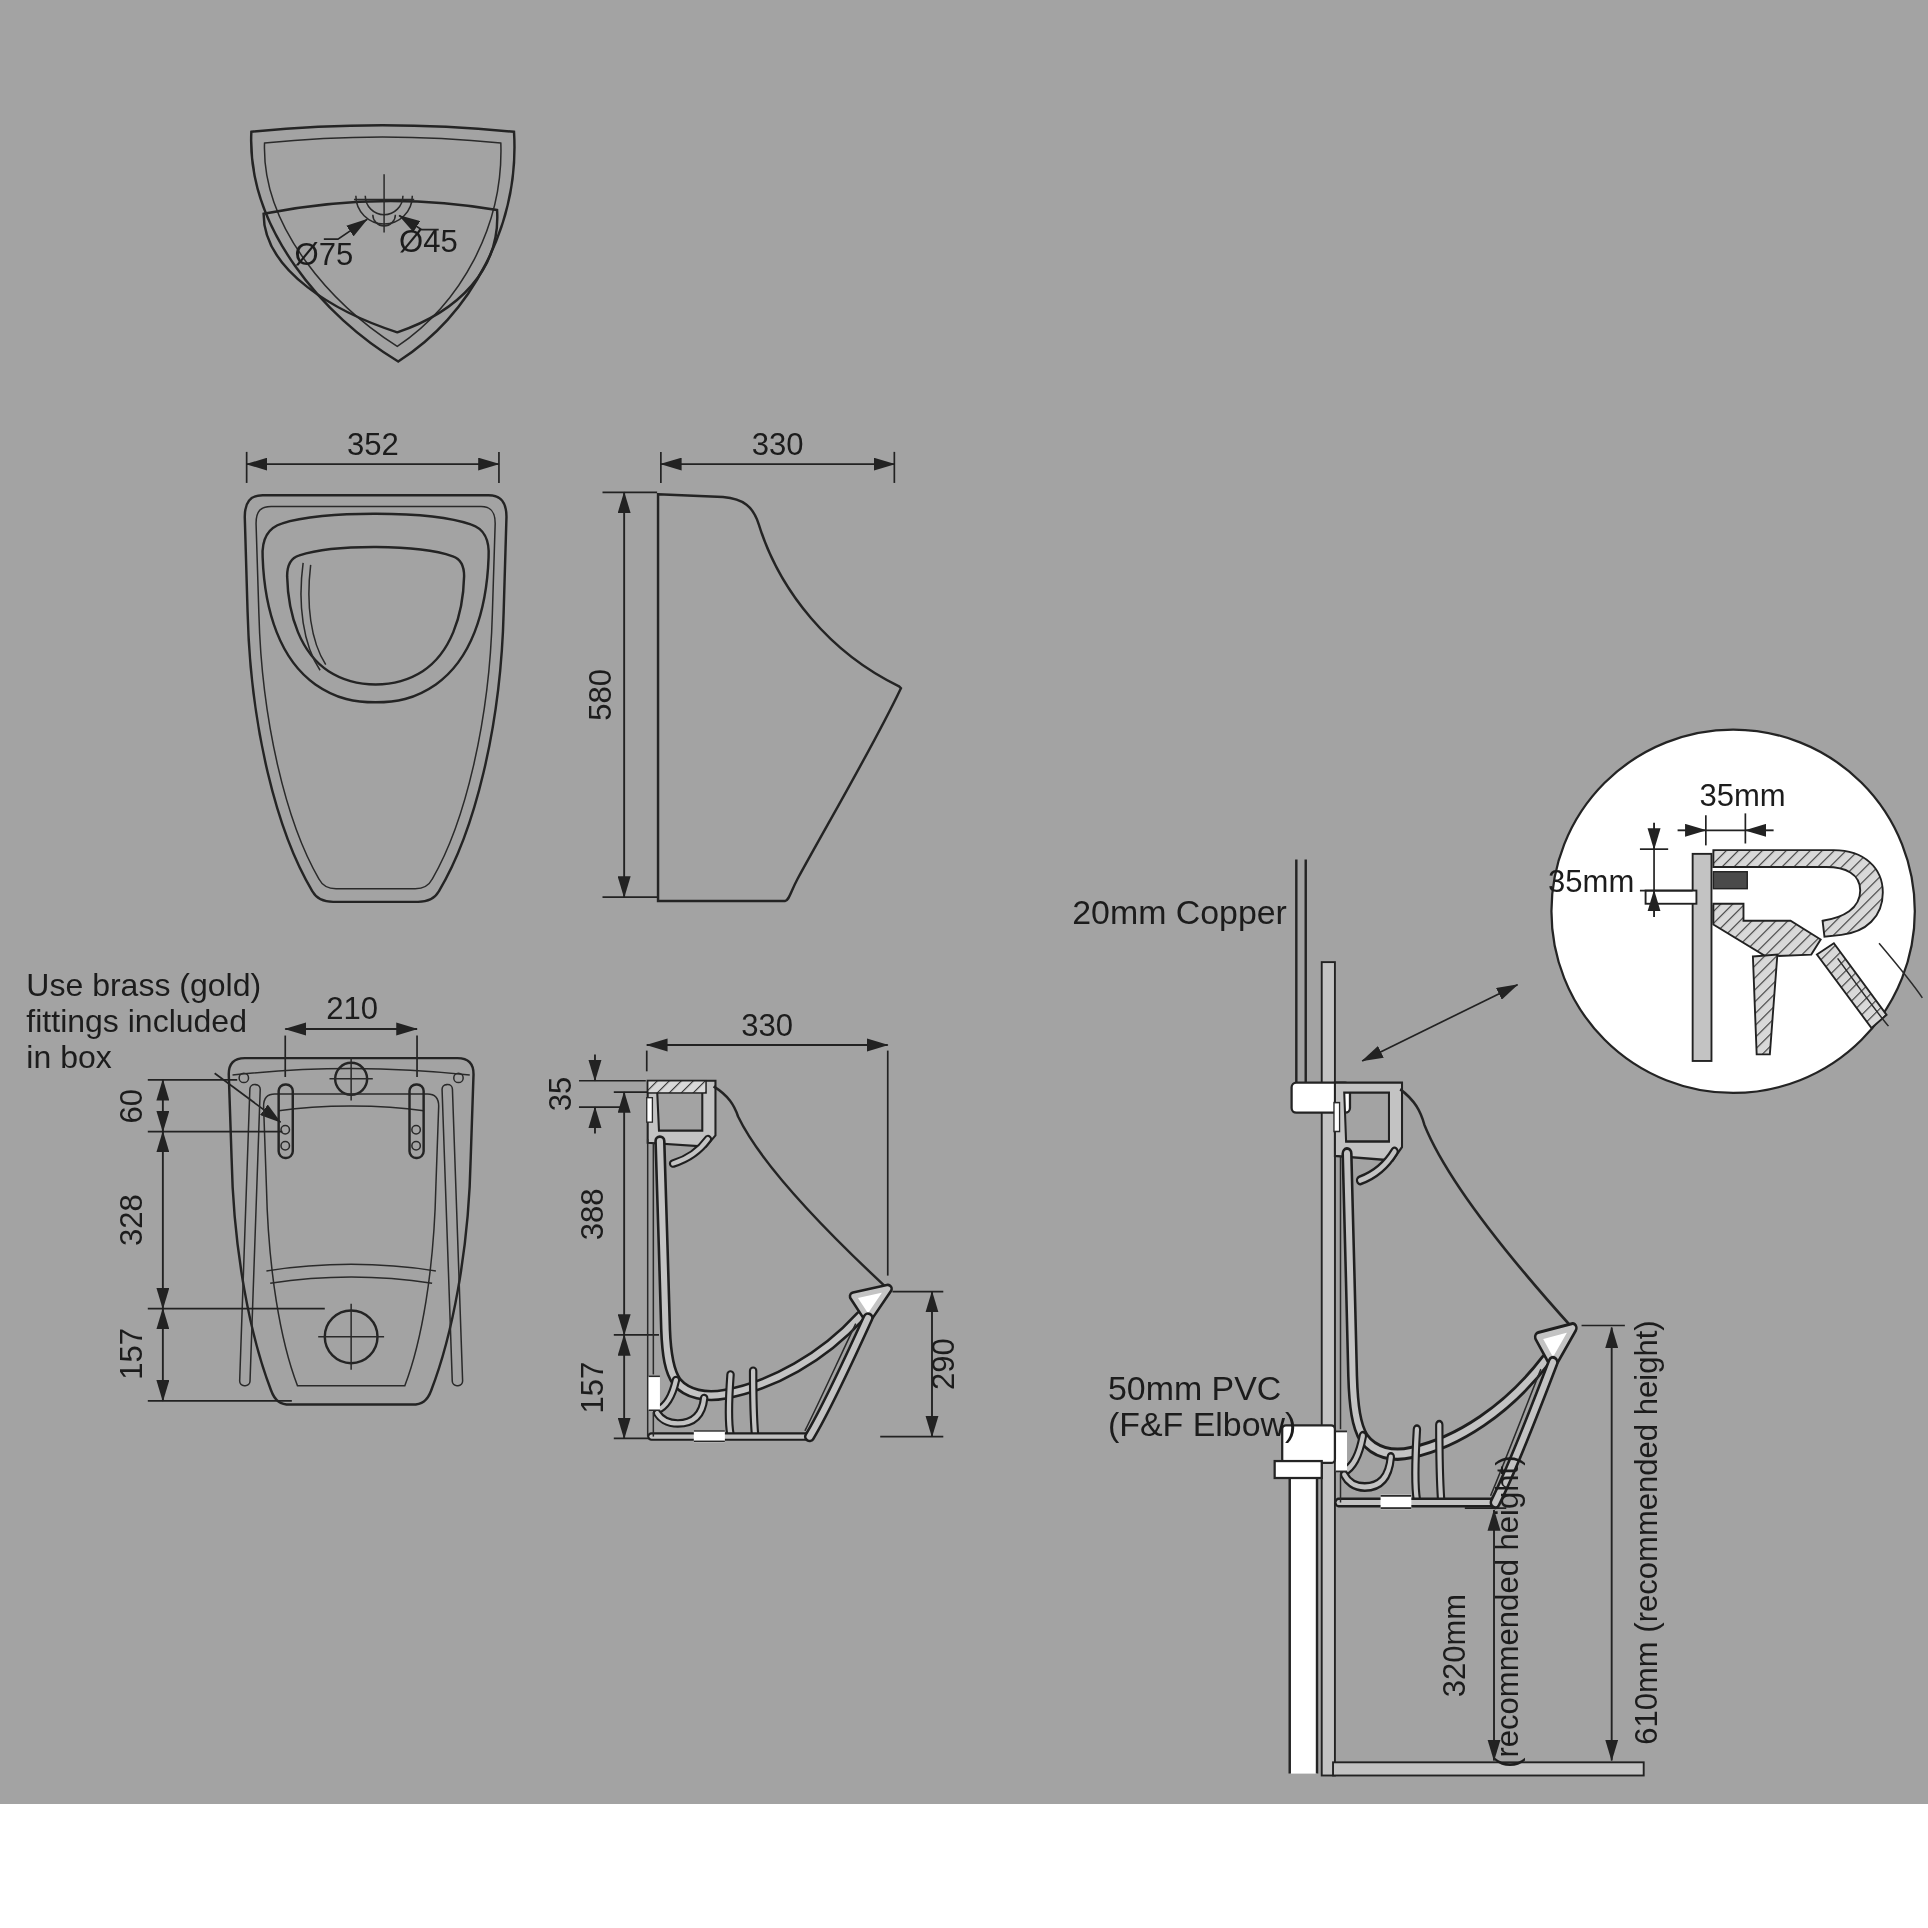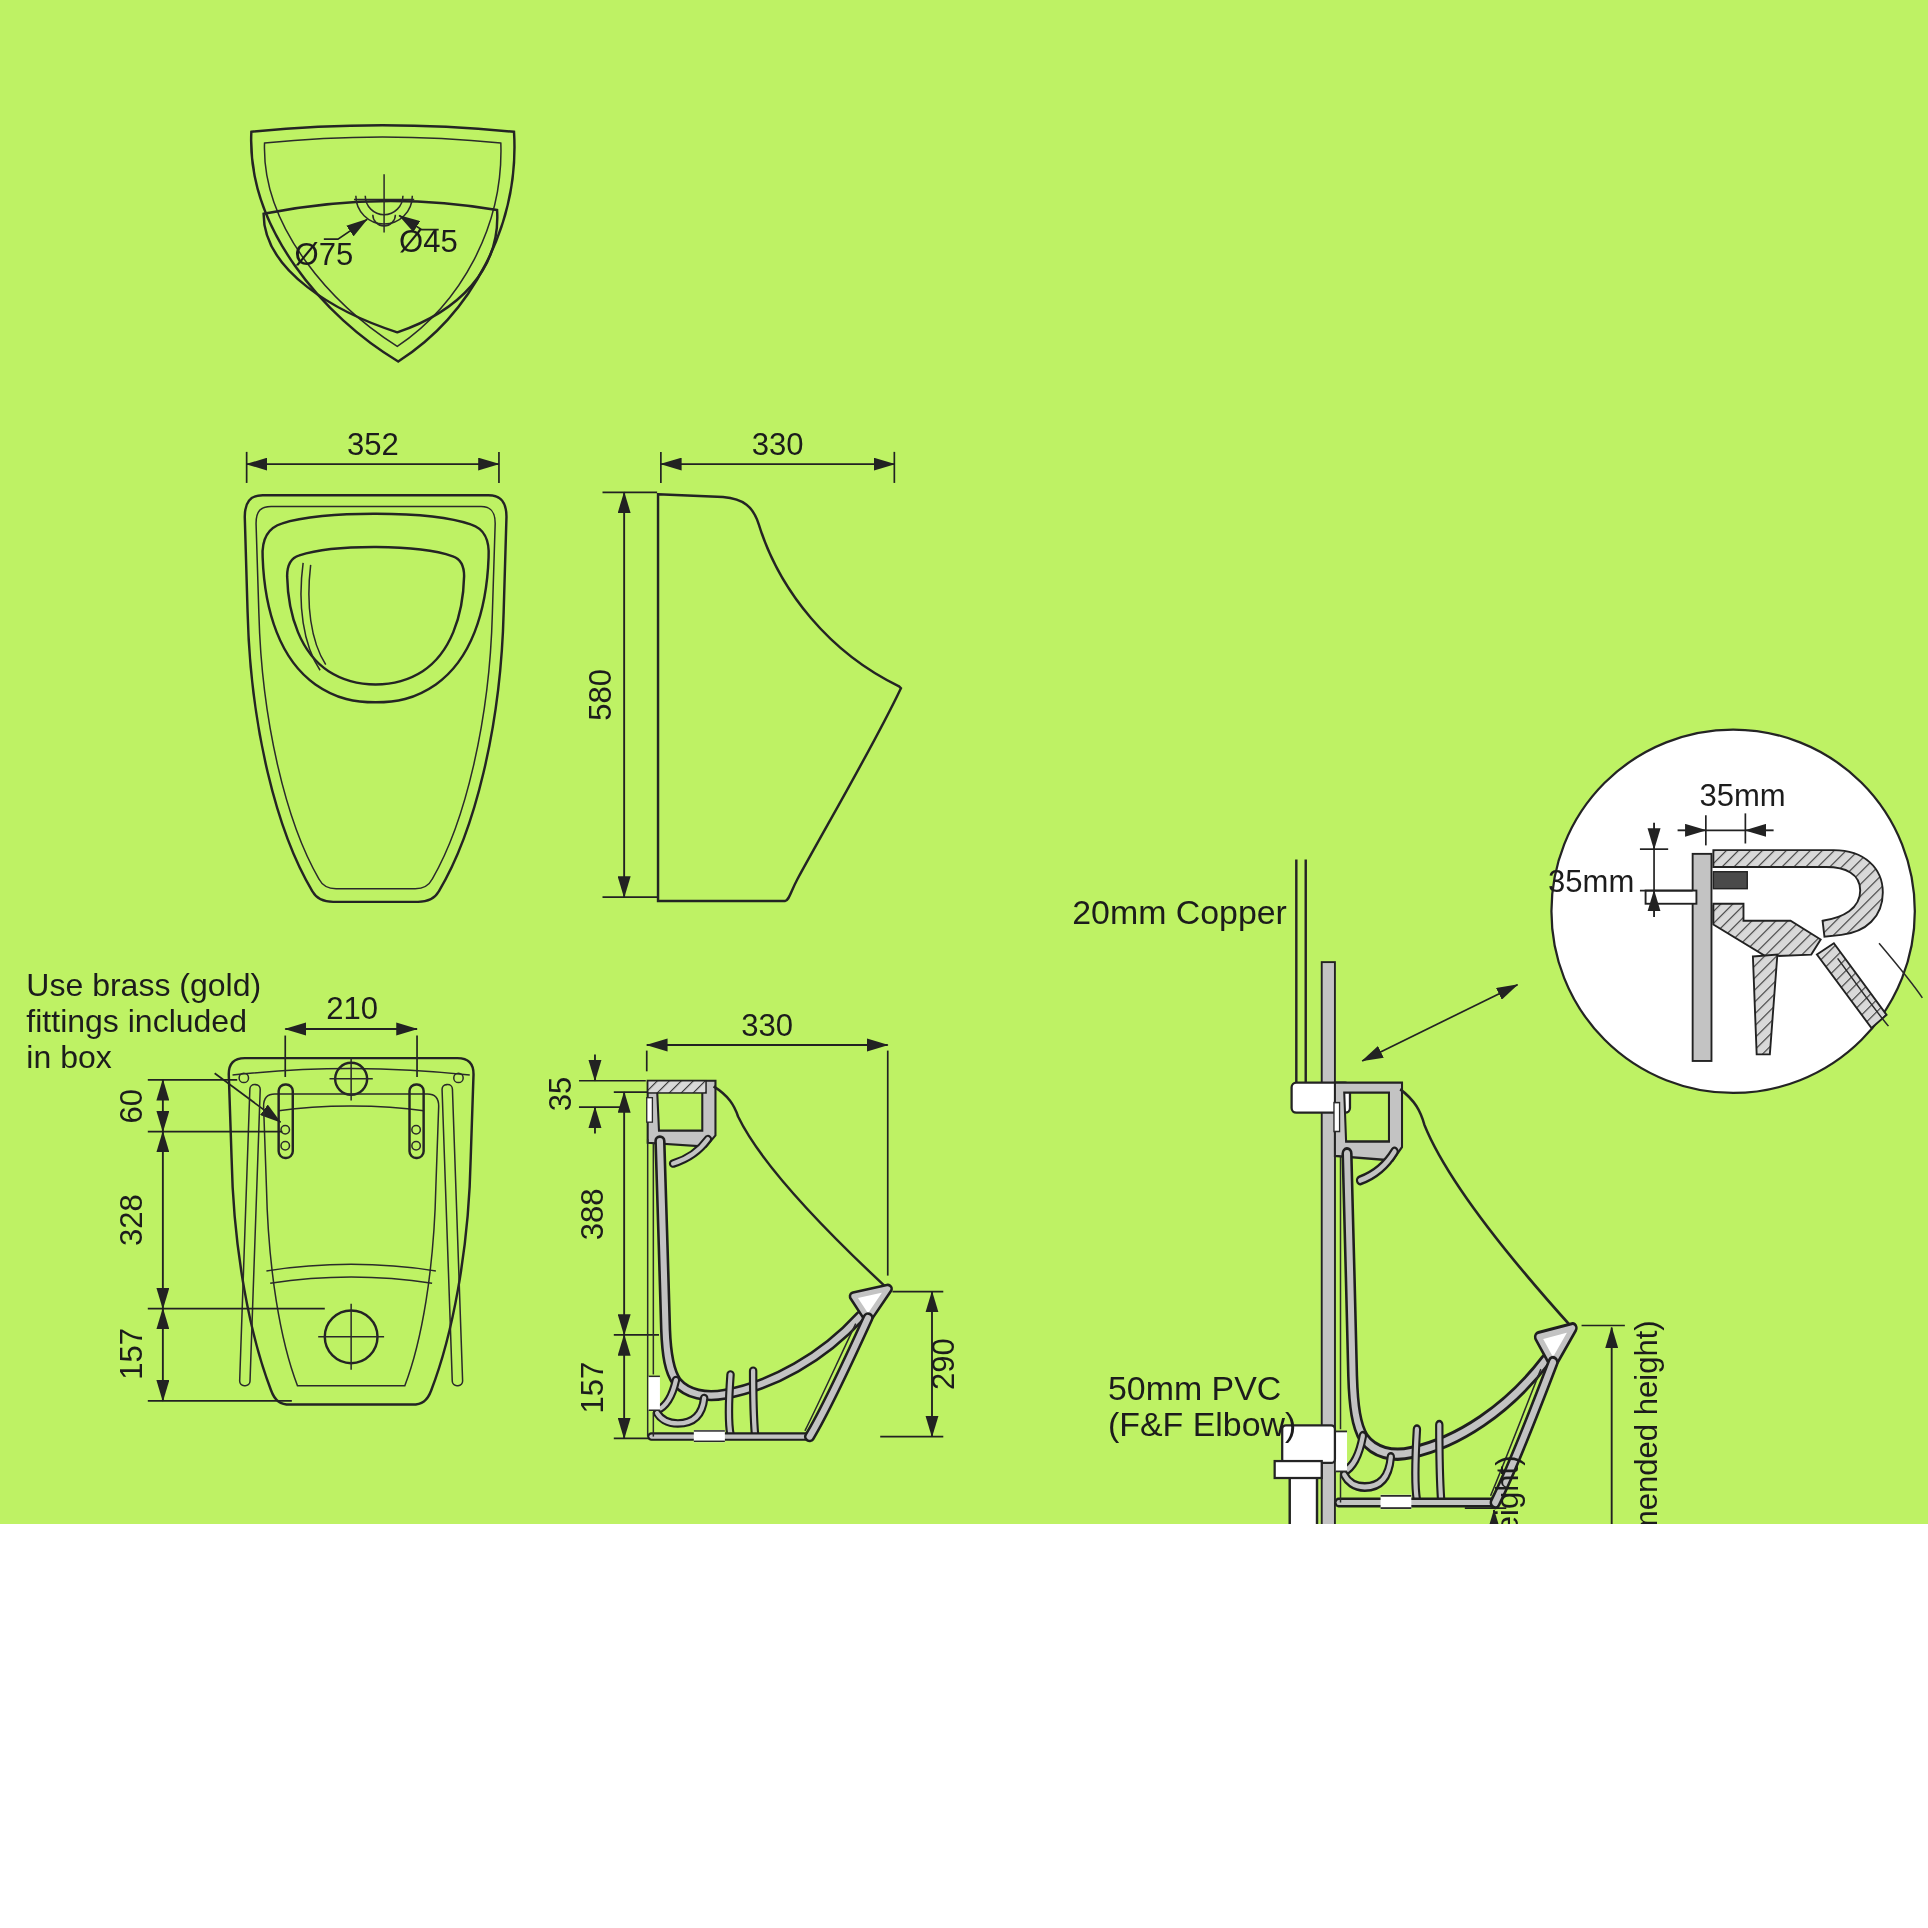--- a/index.html
+++ b/index.html
@@ -1,16 +1,16 @@
 <!DOCTYPE html>
 <html style="font-size:15px"><head>
 <meta charset="utf-8">
 <style>
   html,body{margin:0;padding:0;background:#ffffff;}
-  .stage{width:1928px;height:1524px;position:relative;background:#bef264;overflow:hidden;}
+  .stage{width:1928px;height:1804px;position:relative;background:#a3a3a3;overflow:hidden;}
   svg{display:block;}
   text{font-family:"Liberation Sans","DejaVu Sans",sans-serif;fill:#1c1c1c;}
   .dimtxt{font-size:33px;}
   .lbltxt{font-size:36px;}
   .notetxt{font-size:34px;}
   .dim{stroke:#222;stroke-width:2;fill:none;}
   .ext{stroke:#222;stroke-width:1.8;fill:none;}
   .ln{stroke:#242424;stroke-width:2.6;fill:none;}
   .lnthin{stroke:#2a2a2a;stroke-width:1.6;fill:none;}
   .ceramic-fill{fill:#c3c3c3;stroke:#222;stroke-width:2.2;}

